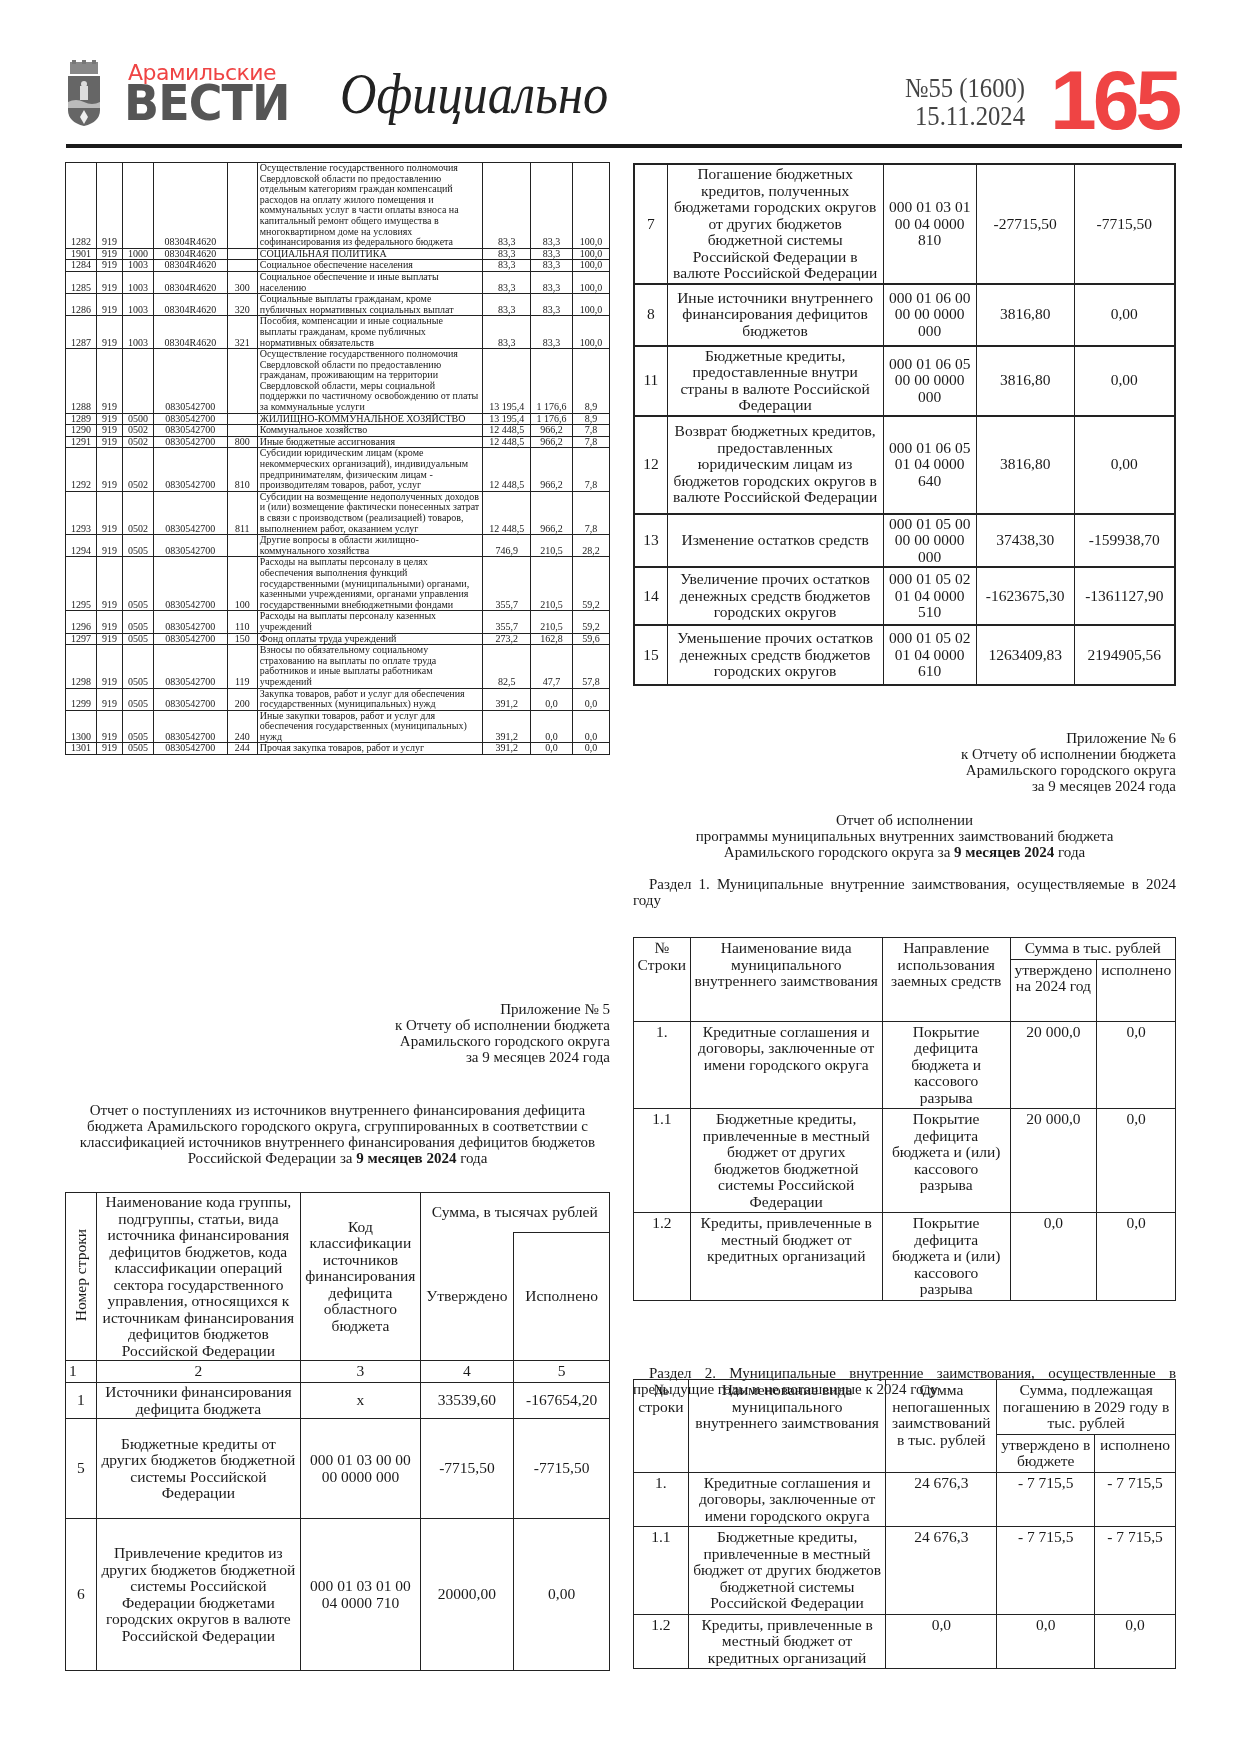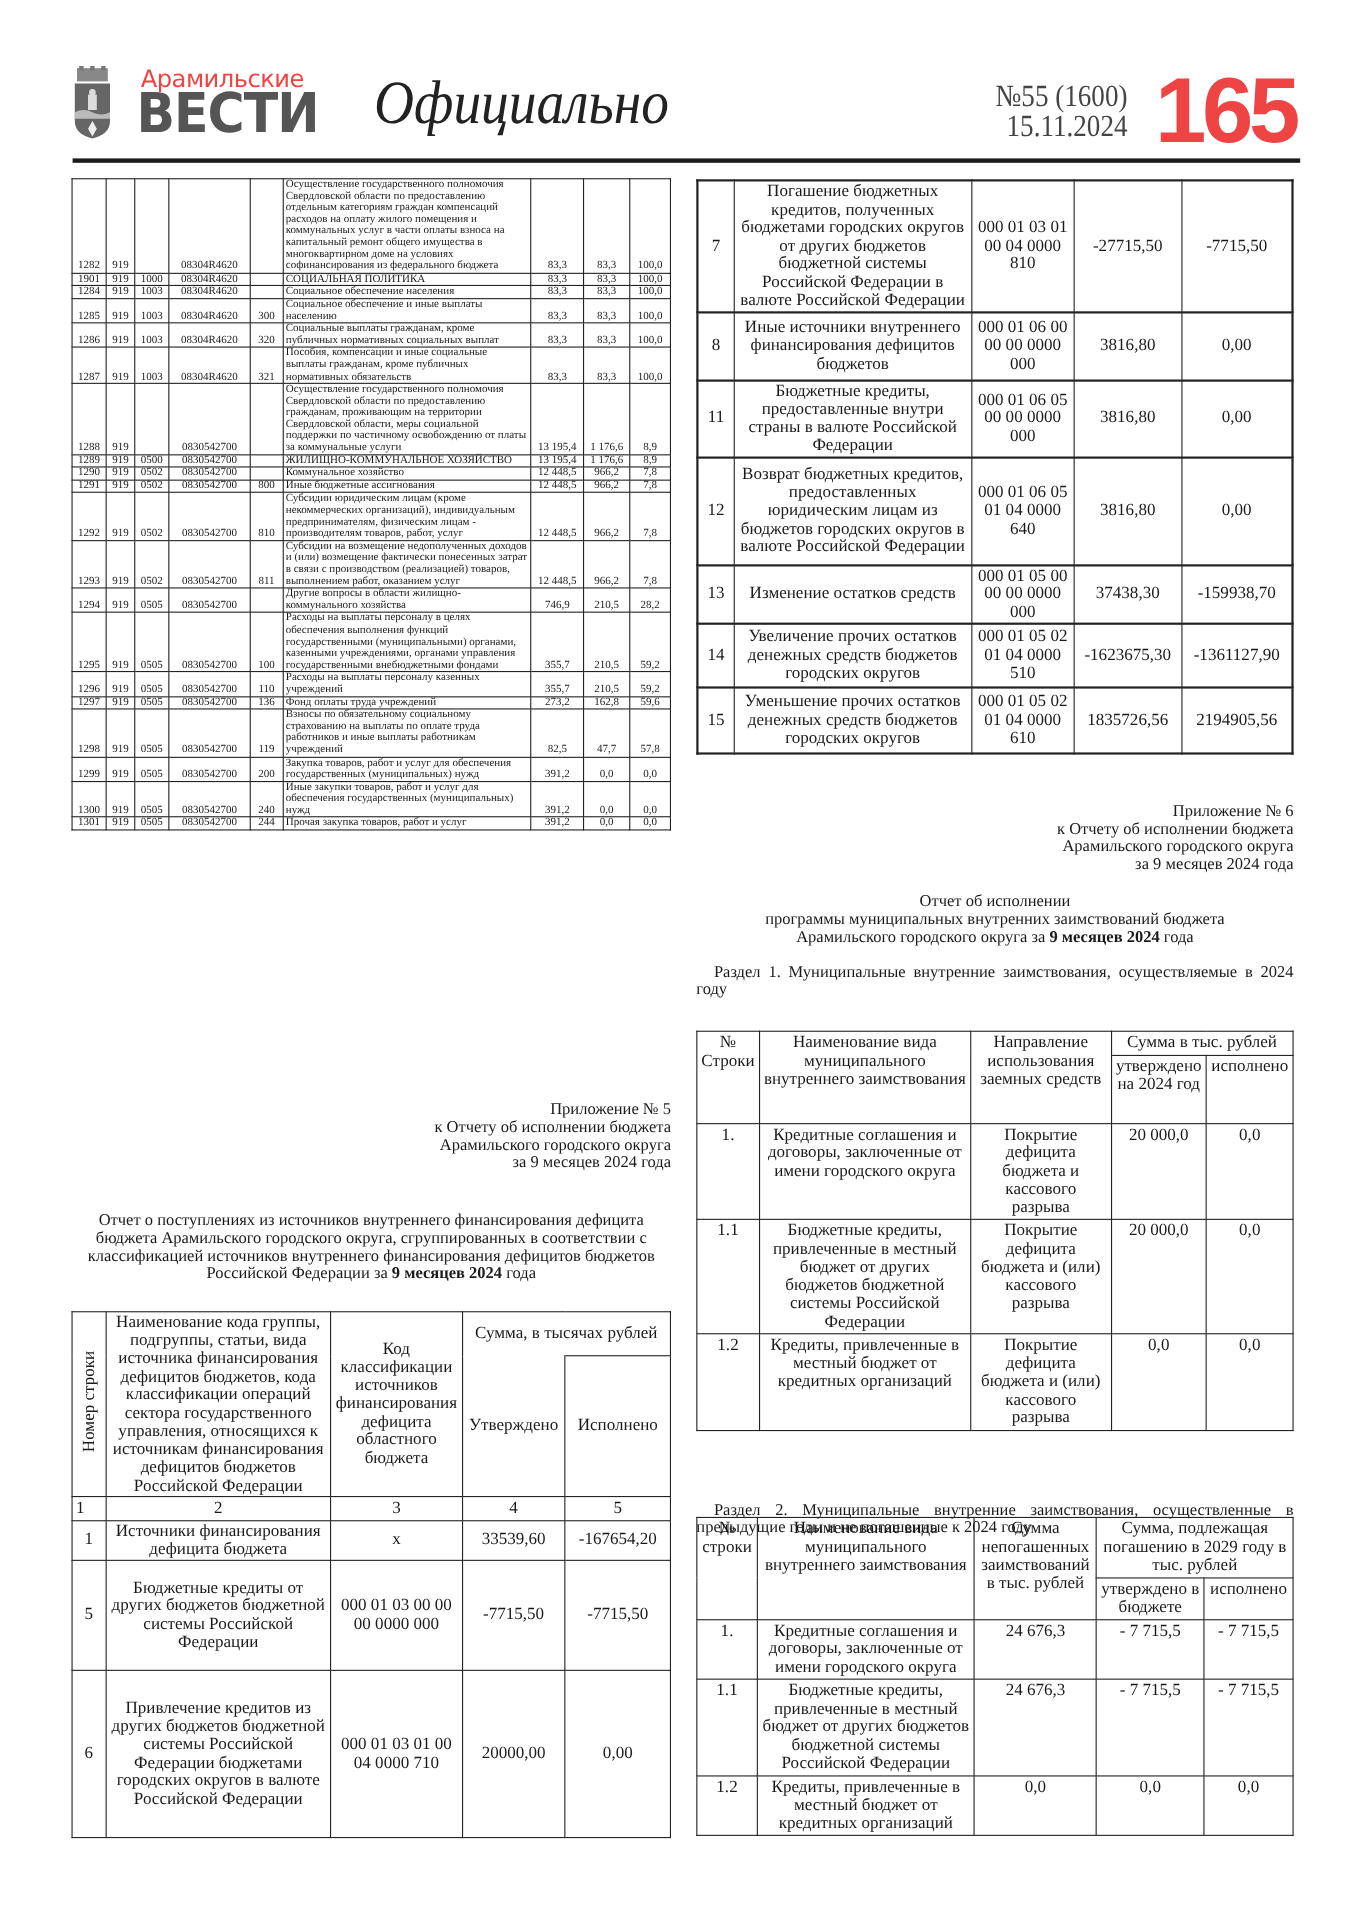--- a/index.html
+++ b/index.html
@@ -243,21 +243,21 @@
         <td class="desc">Расходы на выплаты персоналу казенных учреждений</td>
         <td class="num">355,7</td>
         <td class="num">210,5</td>
         <td class="num">59,2</td>
       </tr>
       <tr>
         <td class="c">1297</td>
         <td class="c">919</td>
         <td class="c">0505</td>
         <td class="c">0830542700</td>
-        <td class="c">136</td>
+        <td class="c">150</td>
         <td class="desc">Фонд оплаты труда учреждений</td>
         <td class="num">273,2</td>
         <td class="num">162,8</td>
         <td class="num">59,6</td>
       </tr>
       <tr>
         <td class="c">1298</td>
         <td class="c">919</td>
         <td class="c">0505</td>
         <td class="c">0830542700</td>
@@ -411,21 +411,21 @@
         <td>14</td>
         <td>Увеличение прочих остатков денежных средств бюджетов городских округов</td>
         <td>000 01 05 02 01 04 0000 510</td>
         <td>-1623675,30</td>
         <td>-1361127,90</td>
       </tr>
       <tr style="height: 60px;">
         <td>15</td>
         <td>Уменьшение прочих остатков денежных средств бюджетов городских округов</td>
         <td>000 01 05 02 01 04 0000 610</td>
-        <td>1835726,56</td>
+        <td>1263409,83</td>
         <td>2194905,56</td>
       </tr>
     </tbody>
 </table>
 
 <div class="abs appx appx6">
   <div>Приложение № 6</div>
   <div>к Отчету об исполнении бюджета</div>
   <div>Арамильского городского округа</div>
   <div>за 9 месяцев 2024 года</div>

